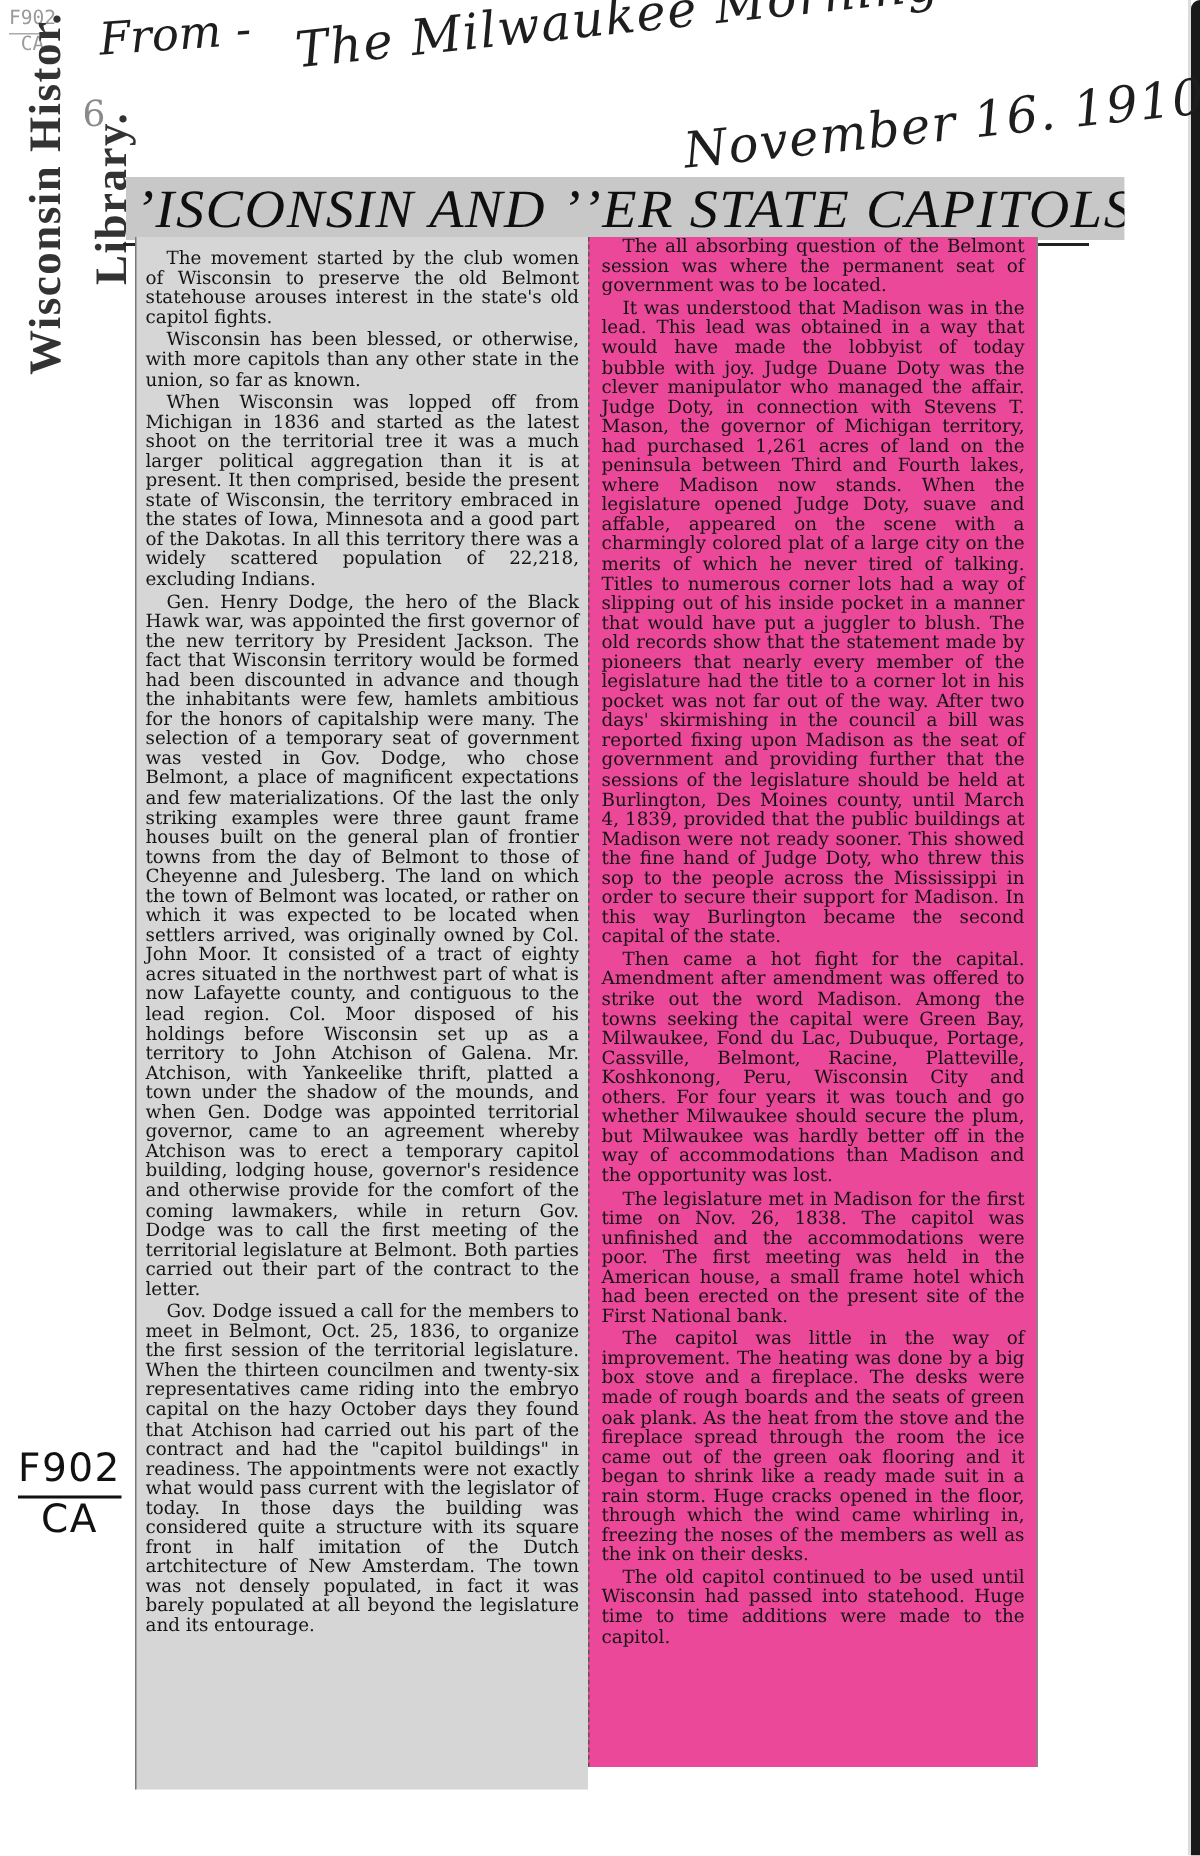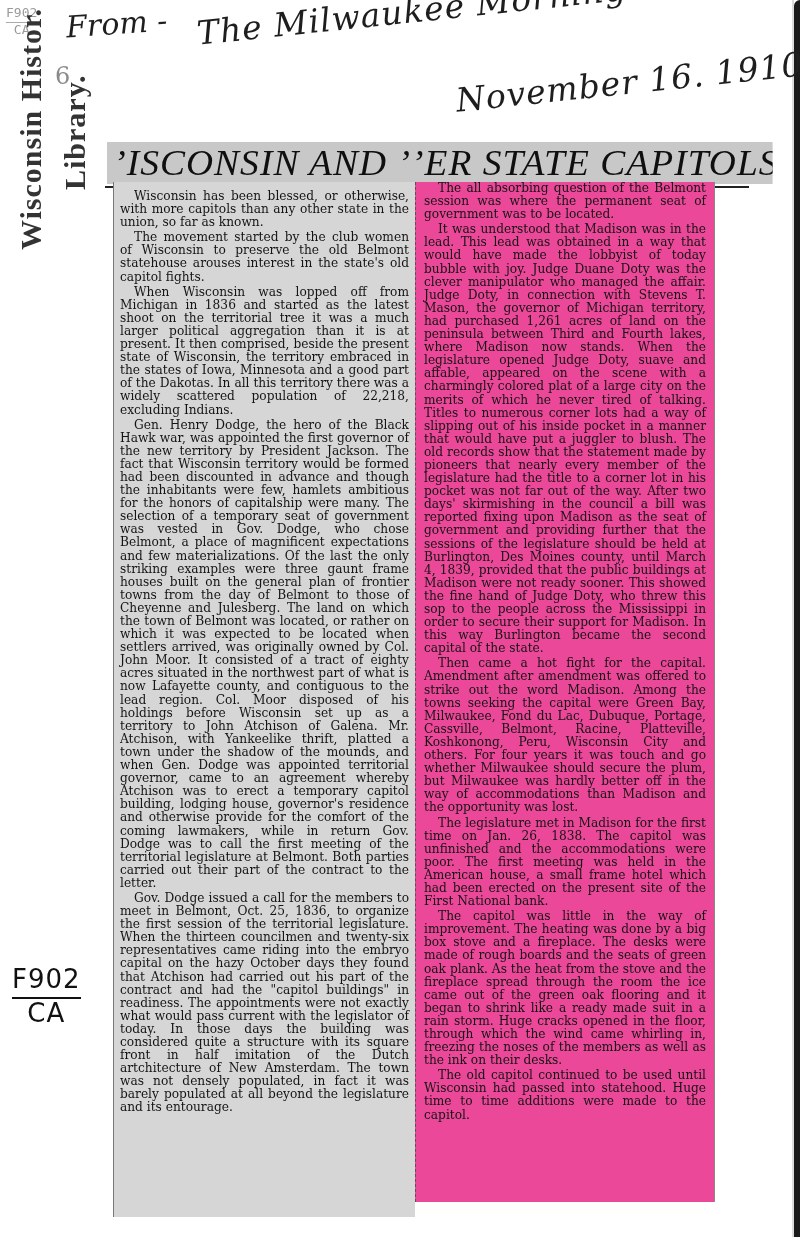--- a/index.html
+++ b/index.html
@@ -36,21 +36,21 @@
   .ink-mark .num { border-bottom: 2px solid #111; padding-bottom: 2px; }
   .stamp-line {
     position: absolute; transform: rotate(-90deg); transform-origin: left top;
     font-family: "Liberation Serif", serif; font-weight: bold; color: #333;
     white-space: nowrap; letter-spacing: 1px;
   }
   .stamp-line1 { left: 14px; top: 250px; font-size: 30px; }
   .stamp-line2 { left: 58px; top: 190px; font-size: 30px; }
 
   .clipping {
-    position: absolute; left: 105px; top: 118px; width: 644px; height: 1060px; margin-top: 24px;
+    position: absolute; left: 82px; top: 118px; width: 644px; height: 1060px;
   }
   .headline {
     position: absolute; left: 2px; top: 0; width: 640px; height: 42px;
     background: #c8c8c8;
     font-family: "Liberation Serif", serif; font-style: italic;
     font-size: 36px; line-height: 42px; color: #0f0f0f; letter-spacing: 1px;
     white-space: nowrap; overflow: hidden; padding-left: 6px; box-sizing: border-box;
     transform: scaleX(1.04); transform-origin: left center;
   }
   .rule {
@@ -97,28 +97,28 @@
 <div class="ink-mark">
   <div class="num">F902</div>
   <div>CA</div>
 </div>
 
 <div class="clipping">
   <div class="headline">ʼISCONSIN AND ʼʼER STATE CAPITOLS</div>
   <div class="rule"></div>
 
   <div class="col col-left">
+    <p>The movement started by the club women of Wisconsin to preserve the old Belmont statehouse arouses interest in the state's old capitol fights.</p>
     <p>Wisconsin has been blessed, or otherwise, with more capitols than any other state in the union, so far as known.</p>
-    <p>The movement started by the club women of Wisconsin to preserve the old Belmont statehouse arouses interest in the state's old capitol fights.</p>
     <p>When Wisconsin was lopped off from Michigan in 1836 and started as the latest shoot on the territorial tree it was a much larger political aggregation than it is at present. It then comprised, beside the present state of Wisconsin, the territory embraced in the states of Iowa, Minnesota and a good part of the Dakotas. In all this territory there was a widely scattered population of 22,218, excluding Indians.</p>
     <p>Gen. Henry Dodge, the hero of the Black Hawk war, was appointed the first governor of the new territory by President Jackson. The fact that Wisconsin territory would be formed had been discounted in advance and though the inhabitants were few, hamlets ambitious for the honors of capitalship were many. The selection of a temporary seat of government was vested in Gov. Dodge, who chose Belmont, a place of magnificent expectations and few materializations. Of the last the only striking examples were three gaunt frame houses built on the general plan of frontier towns from the day of Belmont to those of Cheyenne and Julesberg. The land on which the town of Belmont was located, or rather on which it was expected to be located when settlers arrived, was originally owned by Col. John Moor. It consisted of a tract of eighty acres situated in the northwest part of what is now Lafayette county, and contiguous to the lead region. Col. Moor disposed of his holdings before Wisconsin set up as a territory to John Atchison of Galena. Mr. Atchison, with Yankeelike thrift, platted a town under the shadow of the mounds, and when Gen. Dodge was appointed territorial governor, came to an agreement whereby Atchison was to erect a temporary capitol building, lodging house, governor's residence and otherwise provide for the comfort of the coming lawmakers, while in return Gov. Dodge was to call the first meeting of the territorial legislature at Belmont. Both parties carried out their part of the contract to the letter.</p>
     <p>Gov. Dodge issued a call for the members to meet in Belmont, Oct. 25, 1836, to organize the first session of the territorial legislature. When the thirteen councilmen and twenty-six representatives came riding into the embryo capital on the hazy October days they found that Atchison had carried out his part of the contract and had the "capitol buildings" in readiness. The appointments were not exactly what would pass current with the legislator of today. In those days the building was considered quite a structure with its square front in half imitation of the Dutch artchitecture of New Amsterdam. The town was not densely populated, in fact it was barely populated at all beyond the legislature and its entourage.</p>
   </div>
 
   <div class="col col-right">
     <p>The all absorbing question of the Belmont session was where the permanent seat of government was to be located.</p>
     <p>It was understood that Madison was in the lead. This lead was obtained in a way that would have made the lobbyist of today bubble with joy. Judge Duane Doty was the clever manipulator who managed the affair. Judge Doty, in connection with Stevens T. Mason, the governor of Michigan territory, had purchased 1,261 acres of land on the peninsula between Third and Fourth lakes, where Madison now stands. When the legislature opened Judge Doty, suave and affable, appeared on the scene with a charmingly colored plat of a large city on the merits of which he never tired of talking. Titles to numerous corner lots had a way of slipping out of his inside pocket in a manner that would have put a juggler to blush. The old records show that the statement made by pioneers that nearly every member of the legislature had the title to a corner lot in his pocket was not far out of the way. After two days' skirmishing in the council a bill was reported fixing upon Madison as the seat of government and providing further that the sessions of the legislature should be held at Burlington, Des Moines county, until March 4, 1839, provided that the public buildings at Madison were not ready sooner. This showed the fine hand of Judge Doty, who threw this sop to the people across the Mississippi in order to secure their support for Madison. In this way Burlington became the second capital of the state.</p>
     <p>Then came a hot fight for the capital. Amendment after amendment was offered to strike out the word Madison. Among the towns seeking the capital were Green Bay, Milwaukee, Fond du Lac, Dubuque, Portage, Cassville, Belmont, Racine, Platteville, Koshkonong, Peru, Wisconsin City and others. For four years it was touch and go whether Milwaukee should secure the plum, but Milwaukee was hardly better off in the way of accommodations than Madison and the opportunity was lost.</p>
-    <p>The legislature met in Madison for the first time on Jan. 26, 1838. The capitol was unfinished and the accommodations were poor. The first meeting was held in the American house, a small frame hotel which had been erected on the present site of the First National bank.</p>
+    <p>The legislature met in Madison for the first time on Nov. 26, 1838. The capitol was unfinished and the accommodations were poor. The first meeting was held in the American house, a small frame hotel which had been erected on the present site of the First National bank.</p>
     <p>The capitol was little in the way of improvement. The heating was done by a big box stove and a fireplace. The desks were made of rough boards and the seats of green oak plank. As the heat from the stove and the fireplace spread through the room the ice came out of the green oak flooring and it began to shrink like a ready made suit in a rain storm. Huge cracks opened in the floor, through which the wind came whirling in, freezing the noses of the members as well as the ink on their desks.</p>
     <p>The old capitol continued to be used until Wisconsin had passed into statehood. Huge time to time additions were made to the capitol.</p>
   </div>
 </div>
 
 </body></html>

